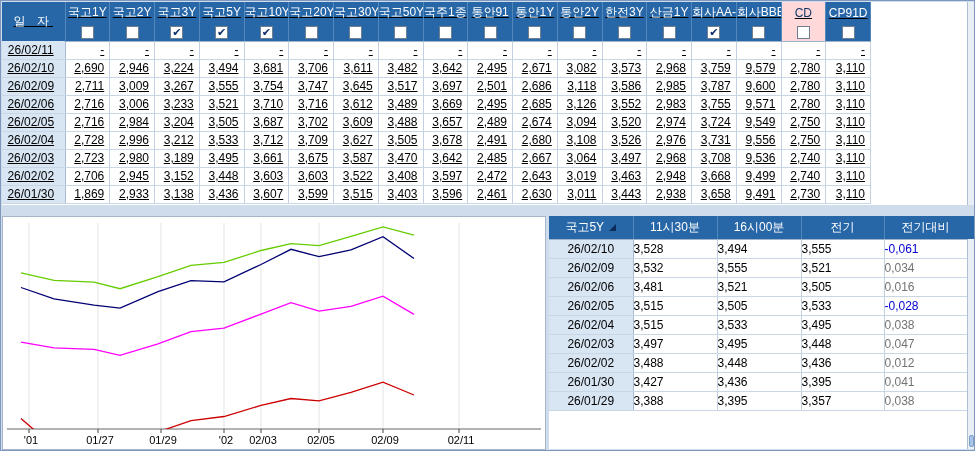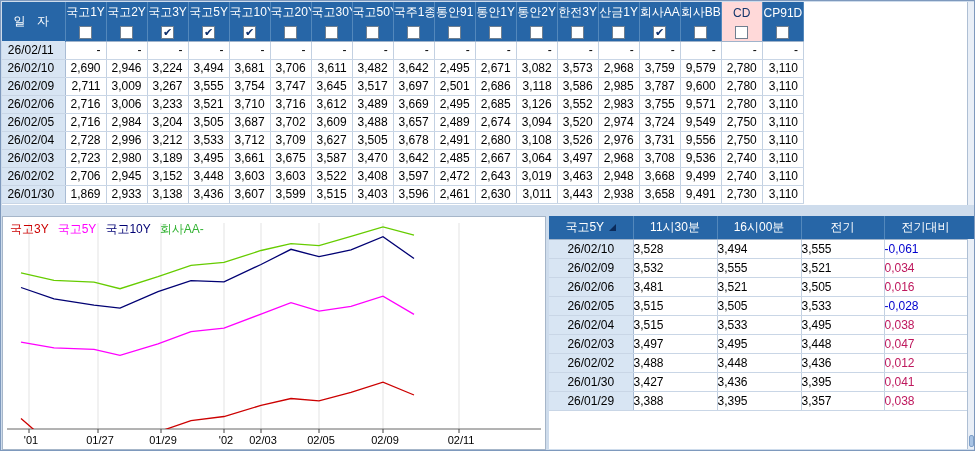--- a/index.html
+++ b/index.html
@@ -5,21 +5,21 @@
   * { margin:0; padding:0; box-sizing:border-box; }
   html,body { width:975px; height:451px; }
   body { font-family:"Liberation Sans","DejaVu Sans",sans-serif; background:#CEDCEC; }
   .window { position:relative; width:975px; height:451px; background:#CEDCEC;
             border:1px solid #7E99BD; overflow:hidden; }
 
   
   .rates-wrap { position:absolute; left:1px; top:1px; width:965px; height:203px;
                 background:#fff; overflow:hidden; }
   table { border-collapse:collapse; table-layout:fixed; }
-  #rates { width:802px; }
+  #rates { width:869px;text-decoration:underline; }
   #rates th { background:#2766A7; color:#fff; font-size:12px; font-weight:normal;
               text-align:center; border-right:1px solid #5388BC; overflow:hidden; white-space:nowrap; }
   #rates .col-head { height:21px; border-bottom:none; }
   #rates .chk-cell { height:18px; border-bottom:1px solid #9FB3CB; }
   #rates .date-head { border-right:1px solid #5388BC; letter-spacing:4px; }
   #rates th.pink { background:#FFD9D9; color:#14366B; }
   .checkbox { display:inline-block; width:13px; height:13px; background:#fff;
               border:1px solid #6F7F90; font-size:11px; line-height:11px; color:#0E2F6B;
               text-align:center; vertical-align:middle; }
   #rates td { font-size:12px; height:18px; background:#fff; color:#000;
@@ -45,21 +45,21 @@
                  background:#fff; overflow:hidden; }
   #detail { width:418px; }
   #detail th { background:#2766A7; color:#fff; font-size:12px; font-weight:normal;
                height:23px; text-align:center; border-right:1px solid #5388BC;
                border-bottom:1px solid #9FB3CB; white-space:nowrap; }
   #detail td { font-size:12px; height:19px; background:#fff; color:#000; text-align:left;
                padding-right:6px; border-right:1px solid #C3D1E2; border-bottom:1px solid #C9D6E6;
                white-space:nowrap; }
   #detail td.date { background:#D8E5F3; text-align:center; padding-right:0;
                     border-right:1px solid #A9BCD4; }
-  #detail td.chg.up   { color:#be185d;margin-top:31px; }
+  #detail td.chg.up   { color:#737373;margin-top:31px; }
   #detail td.chg.down { color:#0000CE; }
   .sort-tri { display:inline-block; width:0; height:0; margin-left:5px;
               border-bottom:7px solid #0B2B5B; border-left:7px solid transparent; }
   .head-ext { position:absolute; left:966px; top:215px; width:7px; height:23px; background:#2766A7; }
 </style>
 </head>
 <body>
 
 <div class="window">
 
@@ -318,21 +318,20 @@
             <td class="num">9,491</td>
             <td class="num">2,730</td>
             <td class="num">3,110</td>
           </tr>
         </tbody>
     </table>
   </div>
   <div class="v-scroll" style="left:966px;top:1px;height:203px;"></div>
 
   <div class="chart-panel">
-    <div class="chart-legend" id="chart-legend"><span style="color: rgb(204, 0, 0);">국고3Y</span><span style="color: rgb(255, 0, 255);">국고5Y</span><span style="color: rgb(0, 0, 115);">국고10Y</span><span style="color: rgb(51, 179, 51);">회사AA-</span></div>
     <svg id="chart-svg" width="542" height="232" viewBox="0 0 542 232">
         <defs>
           <clipPath id="pc">
             <rect x="4" y="4" width="534" height="208"></rect>
           </clipPath>
         </defs>
         <line x1="26" y1="6" x2="26" y2="212" stroke="#E3E3E3" stroke-width="1"></line>
         <line x1="95" y1="6" x2="95" y2="212" stroke="#E3E3E3" stroke-width="1"></line>
         <line x1="158" y1="6" x2="158" y2="212" stroke="#E3E3E3" stroke-width="1"></line>
         <line x1="221" y1="6" x2="221" y2="212" stroke="#E3E3E3" stroke-width="1"></line>

